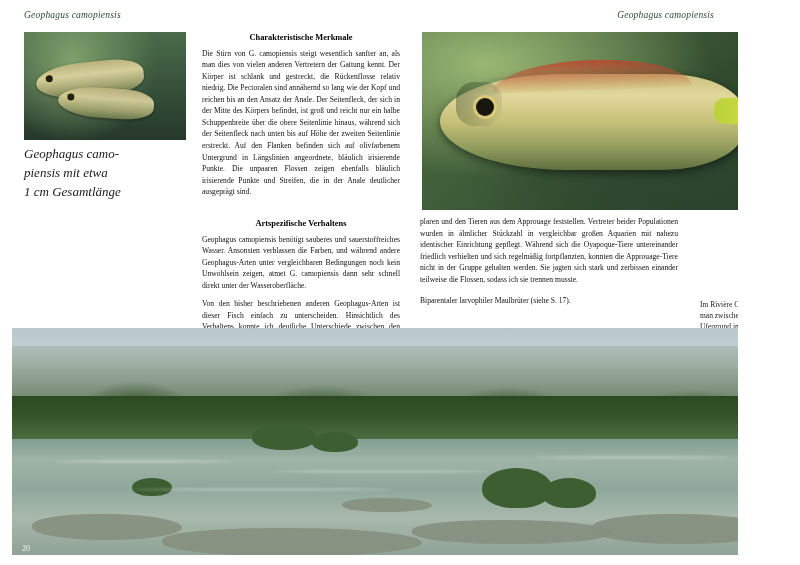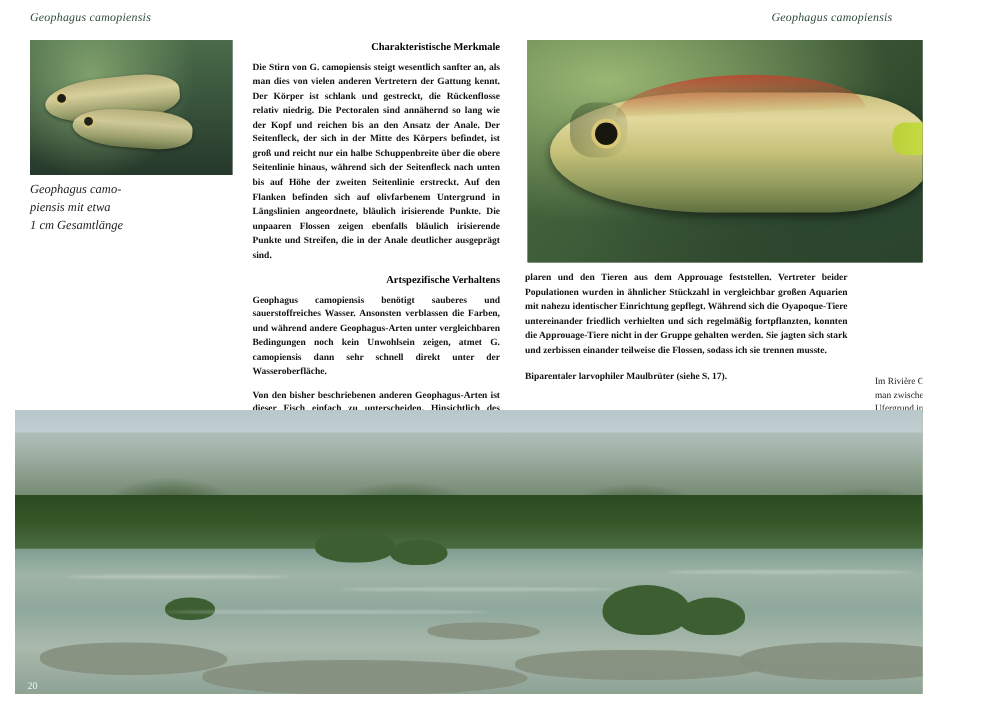--- a/index.html
+++ b/index.html
@@ -120,21 +120,21 @@
   .fl-fish.b { left: 34px; top: 56px; transform: rotate(4deg); width: 96px; height: 30px; opacity: 0.95;}
   .fl-eye {
     position: absolute; width: 7px; height: 7px; border-radius: 50%;
     background: #1d1d16; box-shadow: 0 0 0 2px rgba(220,200,120,0.6);
   }
   .fish-left-cap {
     position: absolute;
     left: 24px;
     top: 145px;
     width: 170px;
-    font-size: 10px;
+    font-size: 13px;
     line-height: 1.45;
     color: #1a1a1a;
     font-style: italic;
   }
   
   .fish-right {
     position: absolute;
     left: 422px;
     top: 32px;
     width: 354px;
@@ -192,24 +192,24 @@
   }
   
   .col {
     position: absolute;
     font-size: 7.6px;
     line-height: 1.52;
     color: #111;
     text-align: justify;
     hyphens: auto;
   }
-  .col p { margin: 0 0 0 0; font-weight: bold; }
+  .col p { margin: 0 0 0 0; }
   .h-sub {
     font-weight: bold;
-    text-align: right;
+    text-align: center;
     font-size: 8.4px;
     margin: 0 0 3px 0;
     color: #000;
   }
   .col-a { left: 202px; top: 32px; width: 198px; }
   .col-b { left: 202px; top: 218px; width: 198px; }
   .col-c { left: 420px; top: 216px; width: 258px; }
   .col-d { left: 420px; top: 295px; width: 258px; }
   .gap { height: 7px; }
   .sidenote {

